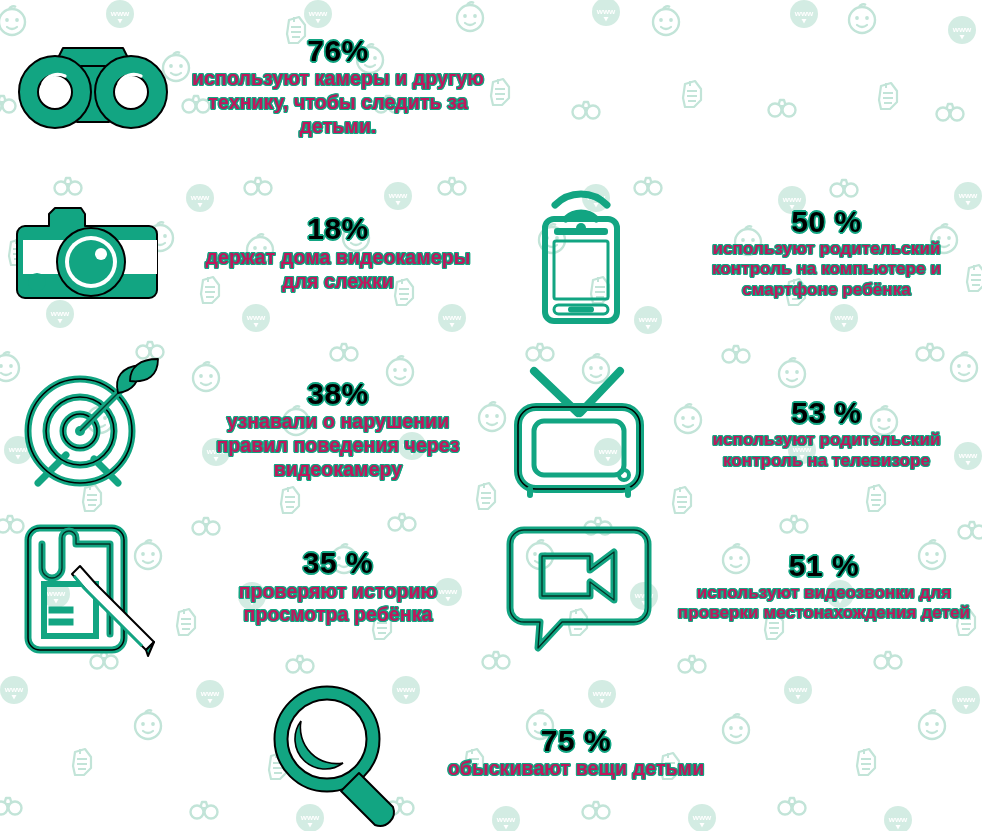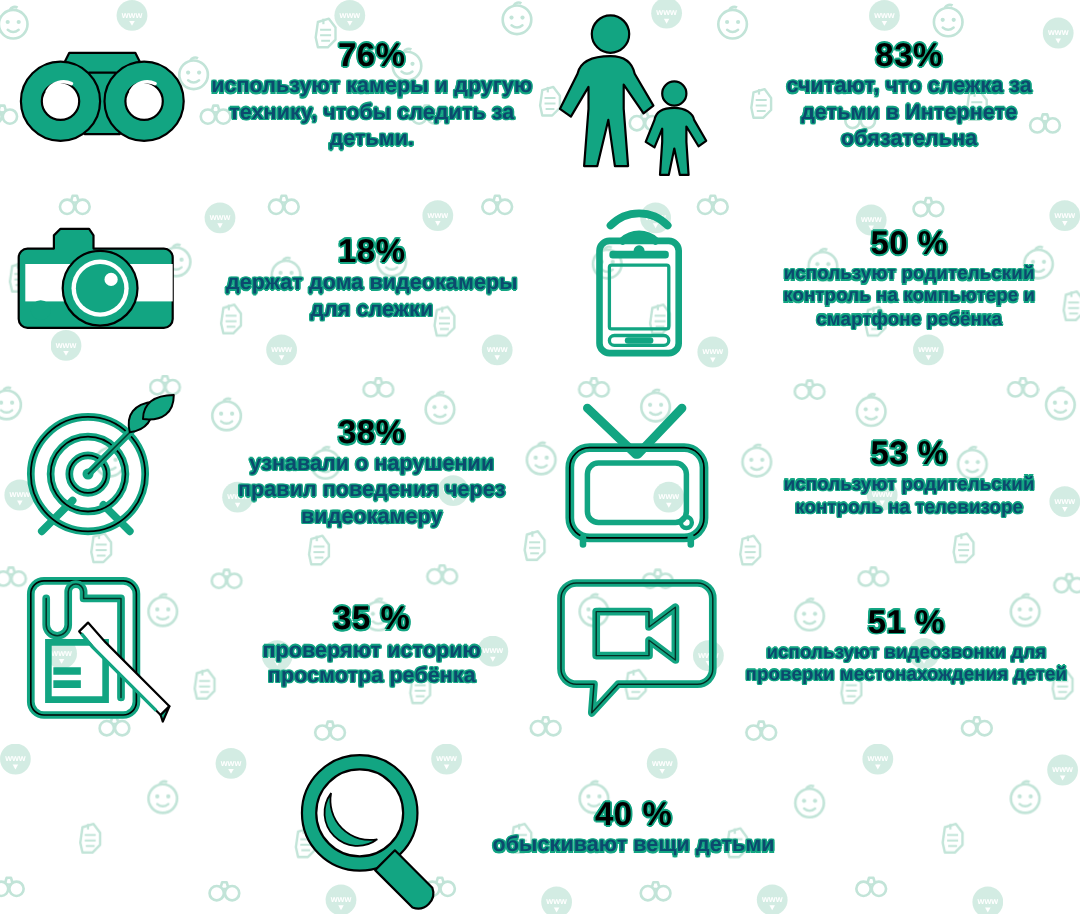--- a/index.html
+++ b/index.html
@@ -67,21 +67,21 @@
     text-shadow:
       1.6px 0 0 #12A582, -1.6px 0 0 #12A582,
       0 1.6px 0 #12A582, 0 -1.6px 0 #12A582,
       1.2px 1.2px 0 #12A582, -1.2px 1.2px 0 #12A582,
       1.2px -1.2px 0 #12A582, -1.2px -1.2px 0 #12A582;
   }
   .desc {
     display: block;
     font-size: 19.5px;
     font-weight: bold;
-    color: #0c4a6e;
+    color: #be185d;
     line-height: 1.22;
     letter-spacing: 0.1px;
     text-shadow:
       1.3px 0 0 #12A582, -1.3px 0 0 #12A582,
       0 1.3px 0 #12A582, 0 -1.3px 0 #12A582,
       1px 1px 0 #12A582, -1px 1px 0 #12A582,
       1px -1px 0 #12A582, -1px -1px 0 #12A582;
   }
   .desc-sm { font-size: 17px; }
 
@@ -286,40 +286,20 @@
             <path d="M30 47 A17 17 0 0 1 52 40" fill="none" stroke="#ffffff" stroke-width="3.2" stroke-linecap="round"></path>
             <path d="M106 47 A17 17 0 0 1 128 40" fill="none" stroke="#ffffff" stroke-width="3.2" stroke-linecap="round"></path>
           </svg>
         </div>
         <div class="text-wrap">
           <span class="pct">76%</span>
           <span class="desc">используют камеры и другую технику, чтобы следить за детьми.</span>
         </div>
       </div>
 
-      <div class="cell">
-        <div class="icon-wrap" style="width:180px;">
-          <svg width="160" height="150" viewBox="0 0 160 150">
-            <g fill="#12A582" stroke="#000000" stroke-width="2" stroke-linejoin="round" stroke-linecap="round">
-              <circle cx="54" cy="20" r="17"></circle>
-              <path d="M54 40 C 34 40 26 47 24 56 L 8 88 L 18 95 L 34 68 L 34 88
-                       L 30 140 L 42 140 L 52 98 L 58 140 L 70 140 L 66 88 L 66 66
-                       L 84 92 L 93 85 L 76 56 C 74 47 68 40 54 40 Z"></path>
-              <circle cx="112" cy="74" r="11"></circle>
-              <path d="M112 87 C 100 87 95 92 94 98 L 86 118 L 94 123 L 101 106 L 101 118
-                       L 99 148 L 107 148 L 112 124 L 117 148 L 125 148 L 123 118 L 123 104
-                       L 134 122 L 141 117 L 130 98 C 129 92 122 87 112 87 Z"></path>
-            </g>
-          </svg>
-        </div>
-        <div class="text-wrap">
-          <span class="pct">83%</span>
-          <span class="desc">считают, что слежка за детьми в Интернете обязательна</span>
-        </div>
-      </div>
     </div>
 
     <div class="row row-2">
 
       <div class="cell">
         <div class="icon-wrap" style="width:185px;">
           <svg width="160" height="110" viewBox="0 0 160 110">
             <path d="M12 28 L36 28 L36 16 L42 10 L68 10 L72 16 L72 28 L136 28
                      A8 8 0 0 1 144 36 L144 92 A8 8 0 0 1 136 100 L12 100
                      A8 8 0 0 1 4 92 L4 36 A8 8 0 0 1 12 28 Z" fill="#12A582" stroke="#000000" stroke-width="2" stroke-linejoin="round"></path>
@@ -459,20 +439,20 @@
         <div class="icon-wrap" style="width:170px;">
           <svg width="140" height="140" viewBox="0 0 140 140">
             <circle cx="62" cy="56" r="46" fill="#ffffff" stroke="#12A582" stroke-width="13"></circle>
             <circle cx="62" cy="56" r="52.5" fill="none" stroke="#000000" stroke-width="2"></circle>
             <circle cx="62" cy="56" r="39.5" fill="none" stroke="#000000" stroke-width="2"></circle>
             <path d="M36 38 A30 30 0 0 0 78 80 A36 36 0 0 1 36 38 Z" fill="#12A582" stroke="#000000" stroke-width="1.6"></path>
             <path d="M94 90 L128 124 A14 14 0 0 1 110 142 L76 108 Z" fill="#12A582" stroke="#000000" stroke-width="2" stroke-linejoin="round"></path>
           </svg>
         </div>
         <div class="text-wrap" style="flex:0 0 auto; width:300px;">
-          <span class="pct">40 %</span>
+          <span class="pct">75 %</span>
           <span class="desc">обыскивают вещи детьми</span>
         </div>
       </div>
     </div>
 
   </div>
 </div>
 
 </body></html>

